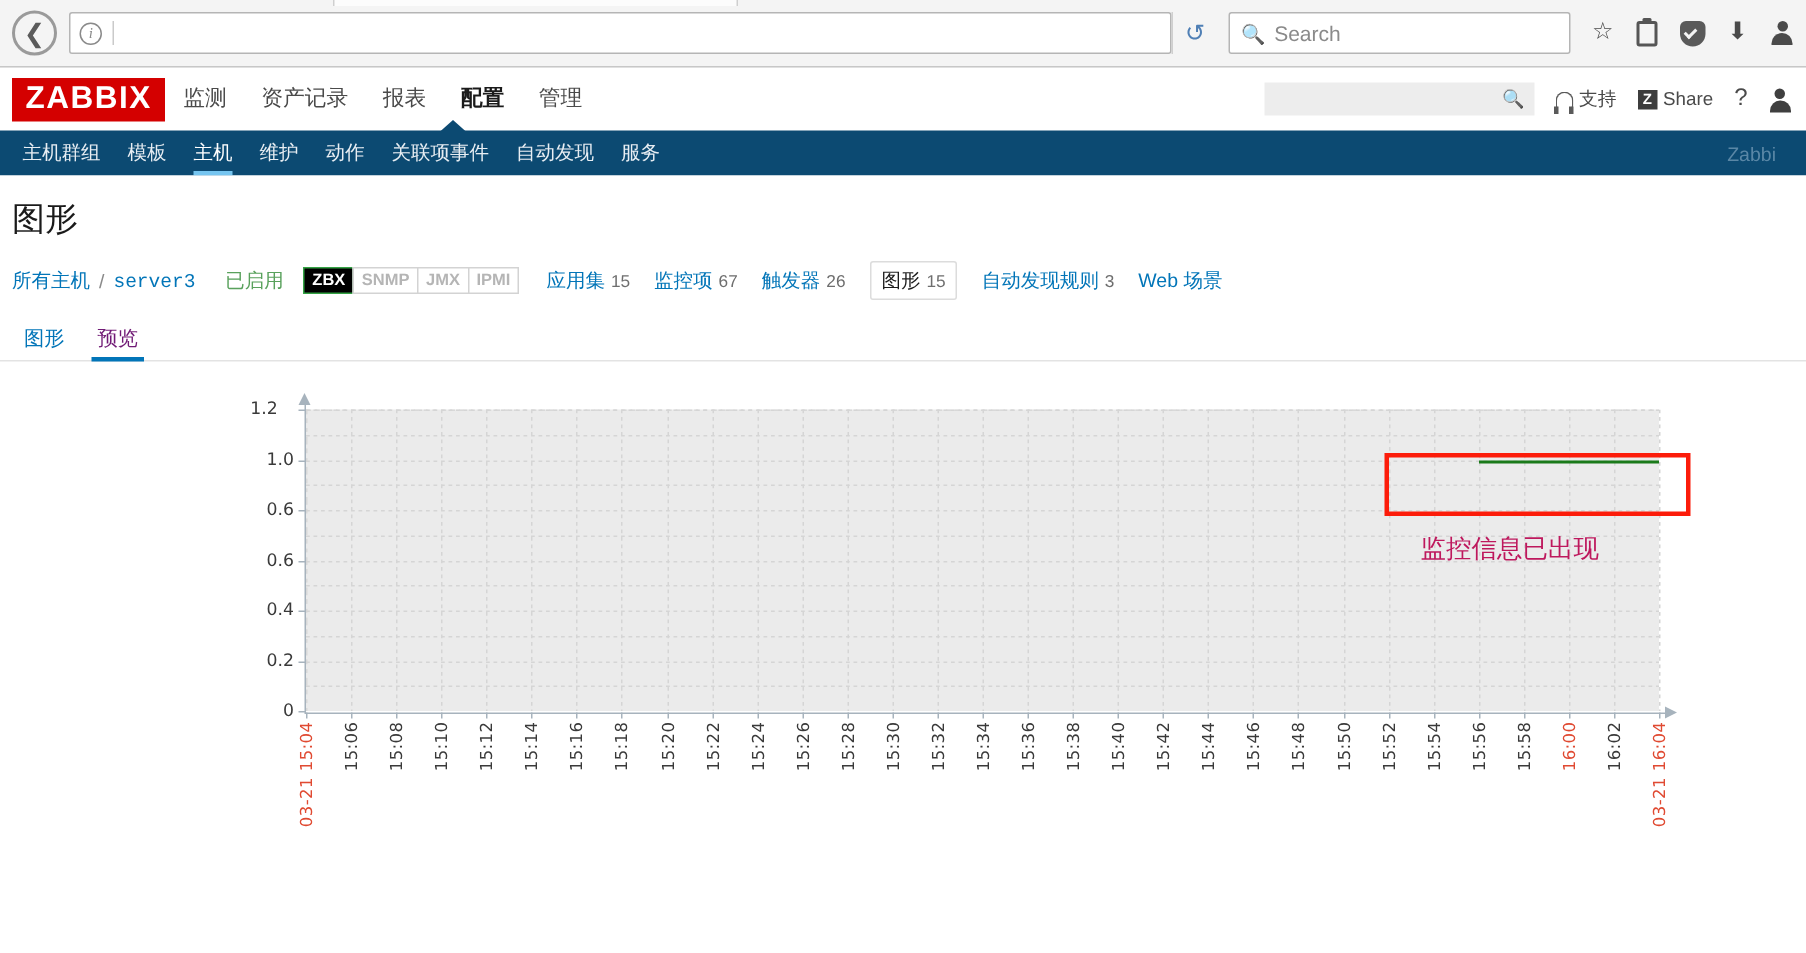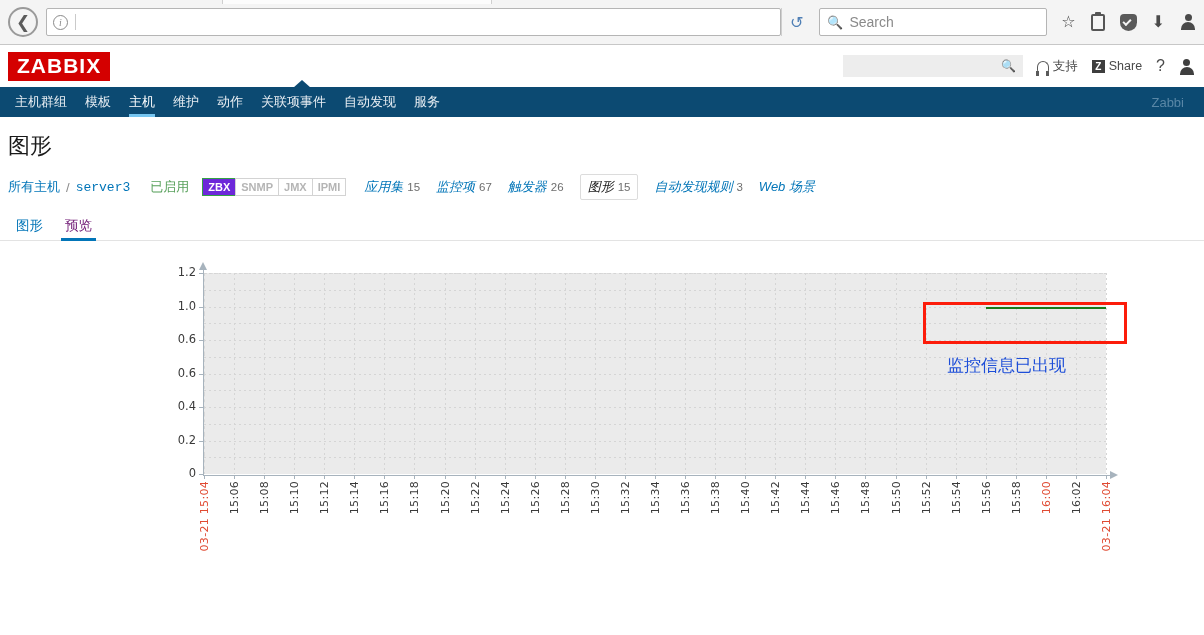--- a/index.html
+++ b/index.html
@@ -189,24 +189,24 @@
   .infobar a { color: #0275b8; text-decoration: none; }
   .infobar .sepslash { color: #8a8a8a; margin: 0 6px; }
   .infobar .hostname { color: #0275b8; font-family: "Liberation Mono", monospace; font-size: 13px; }
   .enabled { color: #59a15c; margin-left: 20px; }
   .proto-group { display: flex; margin-left: 14px; }
   .proto {
     font-size: 11px; font-weight: bold; padding: 2px 5px;
     border: 1px solid #d3d3d3; color: #b5b5b5; background: #fff;
     margin-left: -1px;
   }
-  .proto.on { background: #6d28d9; color: #fff; border-color: #34a244; }
+  .proto.on { background: #000000; color: #fff; border-color: #34a244; }
   .counts { display: flex; align-items: center; margin-left: 18px; gap: 16px; }
   .count-item { display: flex; align-items: baseline; gap: 4px; }
-  .count-item a { color: #0275b8; text-decoration: none; font-size: 13px; font-style: italic; }
+  .count-item a { color: #0275b8; text-decoration: none; font-size: 13px; }
   .count-item .num { color: #6e6e6e; font-size: 11.5px; }
   .count-item.active {
     border: 1px solid #dcdcdc; background: #fff; padding: 3px 7px; border-radius: 2px;
   }
   .count-item.active a { color: #1a1a1a; }
 
   .tabs {
     display: flex; align-items: stretch; height: 30px; margin-top: 10px;
     border-bottom: 1px solid #e3e3e3; padding-left: 8px; gap: 6px;
   }
@@ -290,21 +290,21 @@
   .xlabel.red { color: #e04a32; }
   .series-line {
     position: absolute; height: 2px; background: #1a7a1a;
   }
 
   
   .annot-box {
     position: absolute; border: 3px solid #fc1c0a; background: transparent;
   }
   .annot-text {
-    position: absolute; color: #1d4ed8; font-size: 17px;
+    position: absolute; color: #be185d; font-size: 17px;
     font-family: "DejaVu Sans", "Liberation Sans", sans-serif;
     white-space: nowrap;
   }
 </style>
 </head>
 <body>
 
 <div class="browser-bar">
   <div class="tab-stub"></div>
   <div class="nav-back">❮</div>
@@ -323,20 +323,27 @@
     <span>☆</span>
     <span class="ci-clip"></span>
     <span class="ci-shield"></span>
     <span class="ci-dark">⬇</span>
     <span class="ci-person"></span>
   </div>
 </div>
 
 <div class="zbx-header">
   <div class="zbx-logo">ZABBIX</div>
+  <nav class="zbx-menu">
+    <a>监测</a>
+    <a>资产记录</a>
+    <a>报表</a>
+    <a class="sel">配置</a>
+    <a>管理</a>
+  </nav>
   <div class="zbx-right">
     <div class="zbx-search">
       <span class="mag">🔍</span>
     </div>
     <a class="zbx-link">
       <span class="headset"></span>
       <span>支持</span>
     </a>
     <a class="zbx-link">
       <span class="share-z">Z</span>
@@ -457,21 +464,21 @@
         </div>
       <div class="series-line" id="series0" style="left: 781.733px; width: 120.267px; top: 33.5px; background: rgb(26, 122, 26);"></div>
     </div>
 
     <div class="yaxis-line"></div>
     <div class="yaxis-arrow"></div>
     <div class="xaxis-line"></div>
     <div class="xaxis-arrow"></div>
 
     <div class="ylabels" id="ylabels">
-        <div class="ylabel" style="top: -8px;">1.2</div>
+        <div class="ylabel" style="top: -8px; text-align: center;">1.2</div>
         <div class="ylabel" style="top: 25.5px;">1.0</div>
         <div class="ylabel" style="top: 59px;">0.6</div>
         <div class="ylabel" style="top: 92.5px;">0.6</div>
         <div class="ylabel" style="top: 126px;">0.4</div>
         <div class="ylabel" style="top: 159.5px;">0.2</div>
         <div class="ylabel" style="top: 193px;">0</div>
       </div>
     <div id="xlabels">
         <div class="xlabel red" style="left: 198px;">03-21 15:04</div>
         <div class="xlabel" style="left: 228.067px;">15:06</div>

